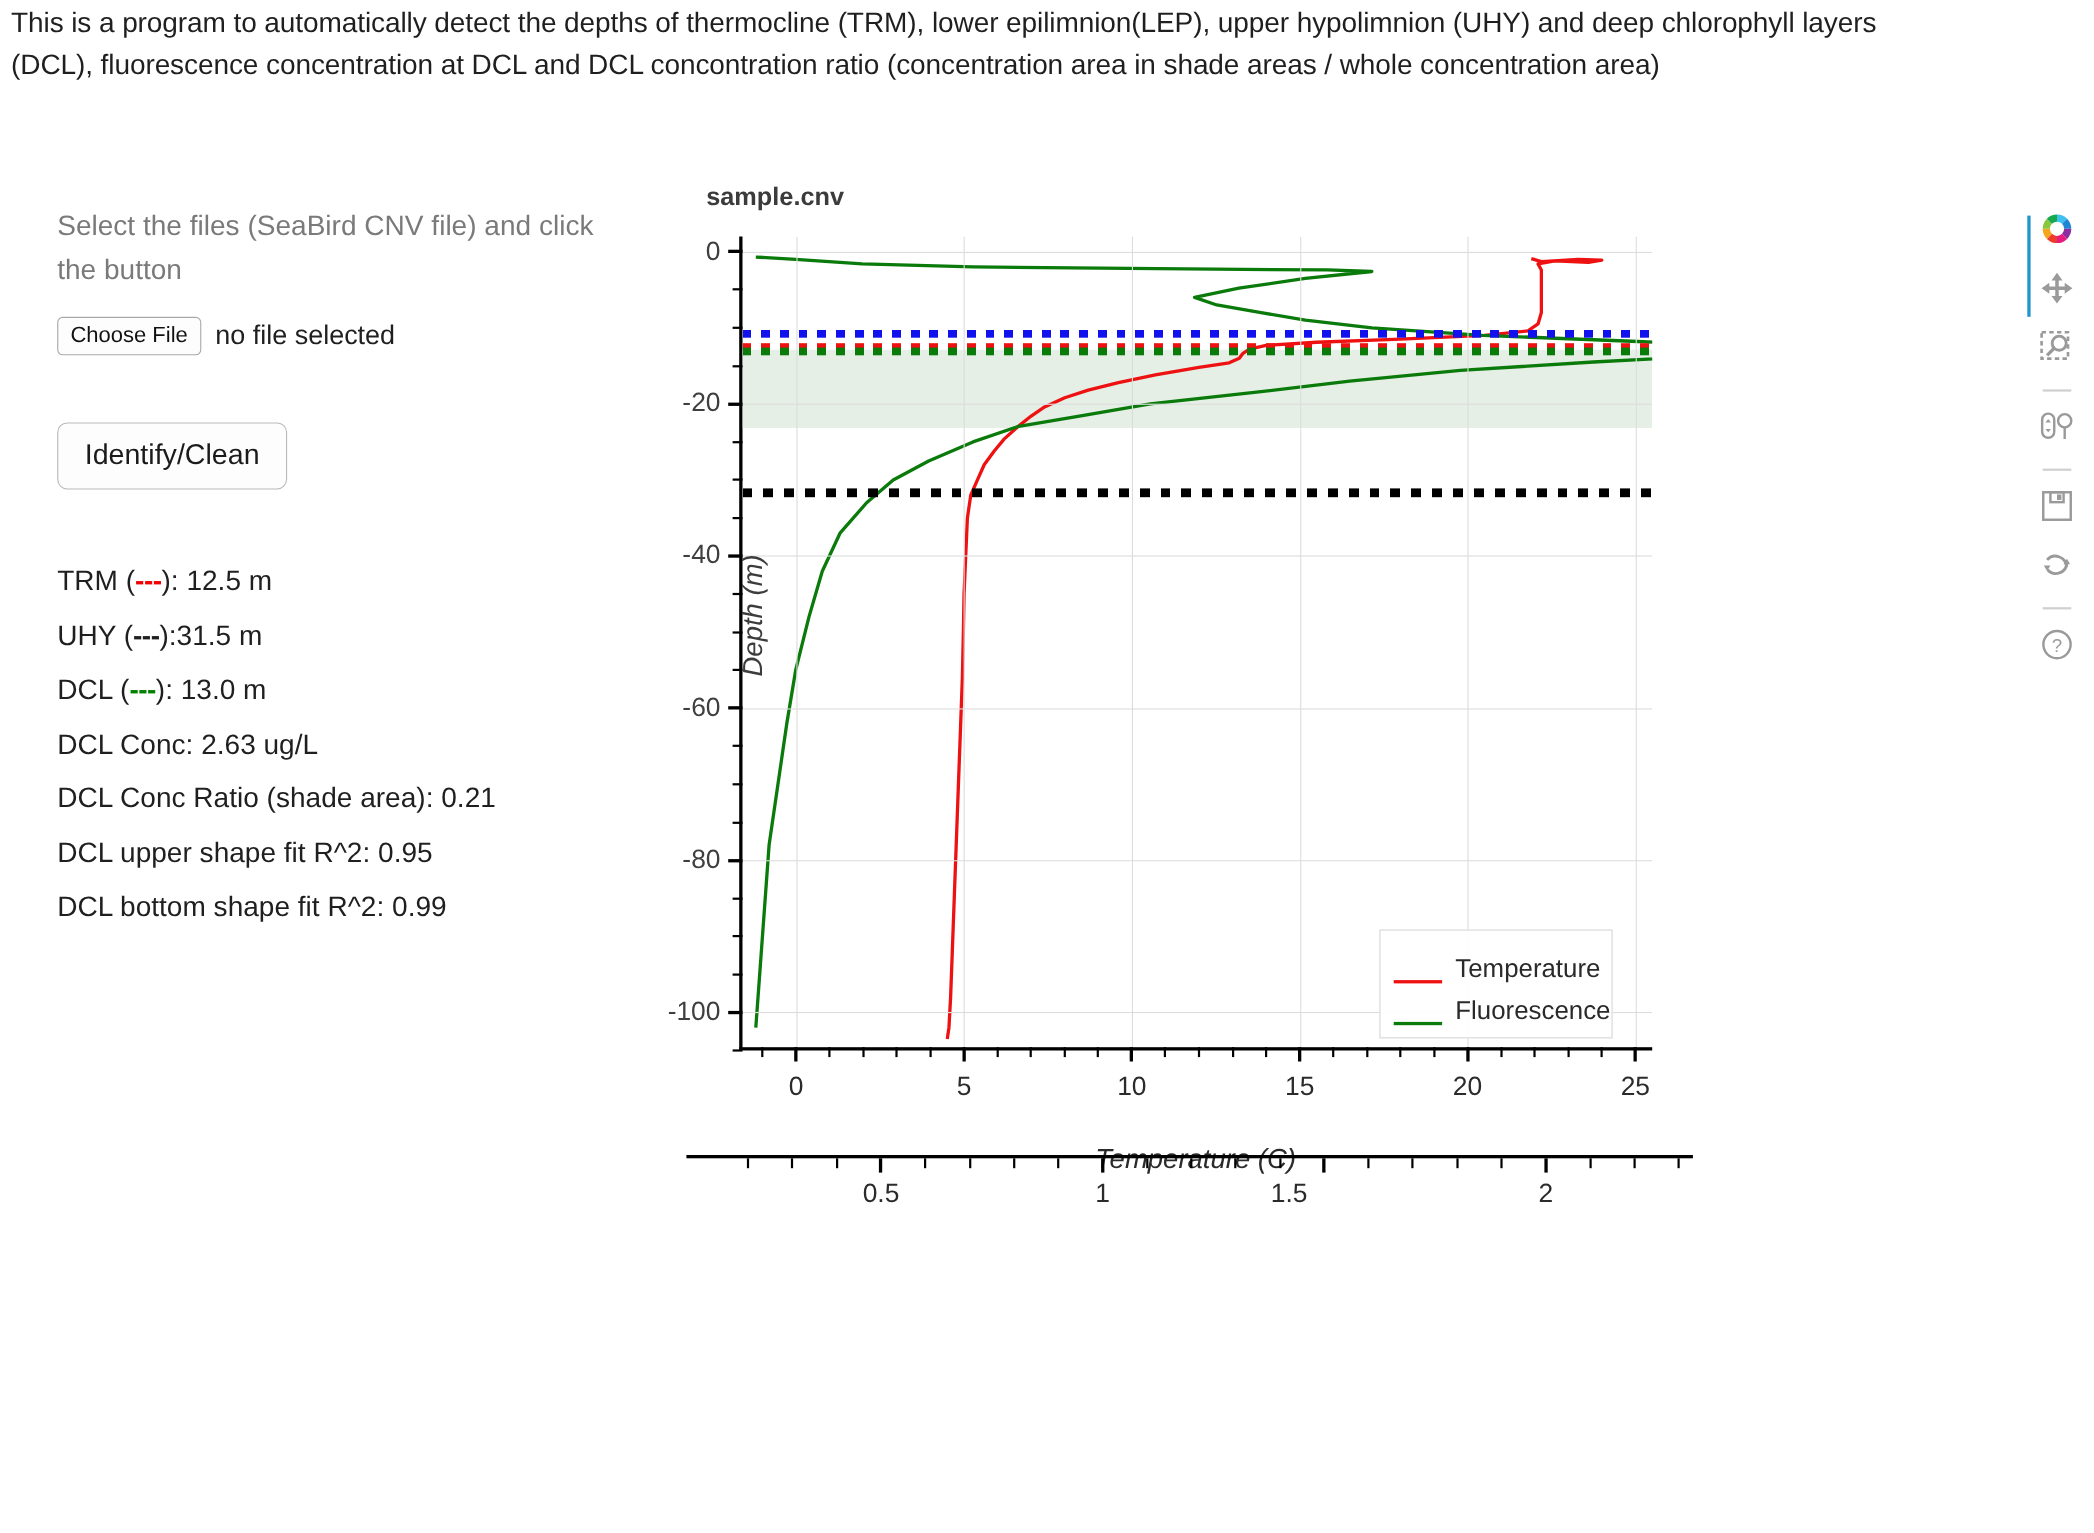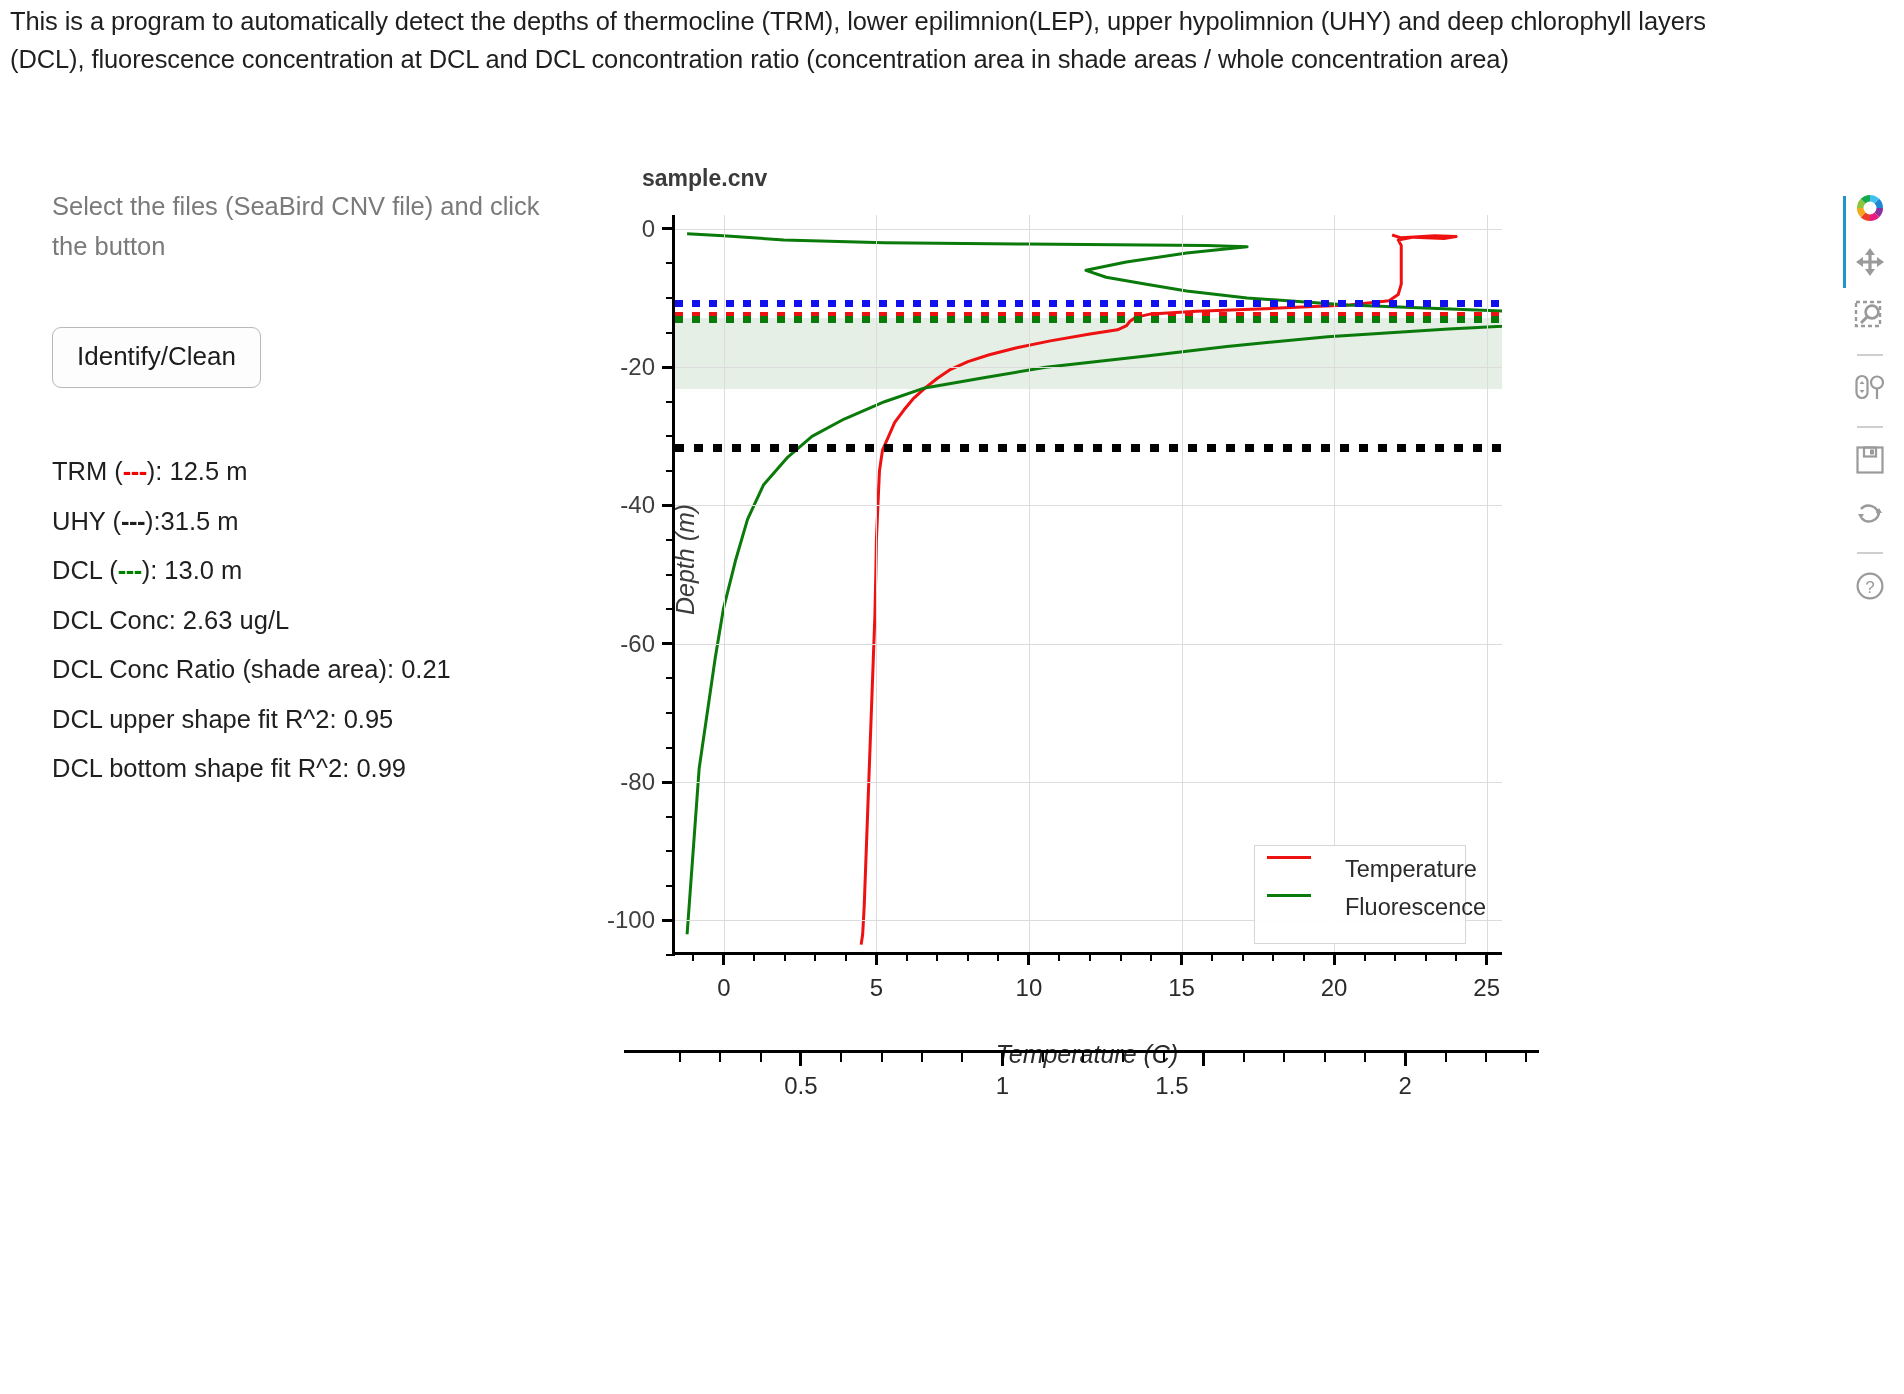--- a/index.html
+++ b/index.html
@@ -198,23 +198,22 @@
   
   #legend {
     position: absolute;
     left: 634px; top: 690px;
     width: 212px;
     border: 1px solid #d6d6d6;
     background: rgba(255,255,255,0.94);
     padding: 10px 12px 11px 12px;
   }
   .legend-row {
-    display: flex; align-items: flex-start;
+    display: flex; align-items: flex-end;
     height: 38px;
-    gap: 22px;
   }
   .legend-swatch {
     width: 44px; height: 3px;
     margin-right: 12px;
     flex: 0 0 auto;
   }
   .legend-label {
     font-size: 23.5px;
     color: #2a2a2a;
     white-space: nowrap;
@@ -250,20 +249,24 @@
 </head>
 <body>
 
 <div id="page">
 
   <div id="intro">This is a program to automatically detect the depths of thermocline (TRM), lower epilimnion(LEP), upper hypolimnion (UHY) and deep chlorophyll layers (DCL), fluorescence concentration at DCL and DCL concontration ratio (concentration area in shade areas / whole concentration area)</div>
 
   <div id="left-panel">
     <div id="select-prompt">Select the files (SeaBird CNV file) and click the button</div>
 
+    <div id="file-row">
+      <button id="choose-file-btn">Choose File</button>
+      <span id="no-file-text">no file selected</span>
+    </div>
 
     <button id="identify-btn">Identify/Clean</button>
 
     <div id="results">
         <div class="result-line"><span>TRM (</span><span class="dash-red">---</span><span>): 12.5 m</span></div>
         <div class="result-line"><span>UHY (</span><span class="dash-black">---</span><span>):31.5 m</span></div>
         <div class="result-line"><span>DCL (</span><span class="dash-green">---</span><span>): 13.0 m</span></div>
         <div class="result-line"><span>DCL Conc: 2.63 ug/L</span></div>
         <div class="result-line"><span>DCL Conc Ratio (shade area): 0.21</span></div>
         <div class="result-line"><span>DCL upper shape fit R^2: 0.95</span></div>

